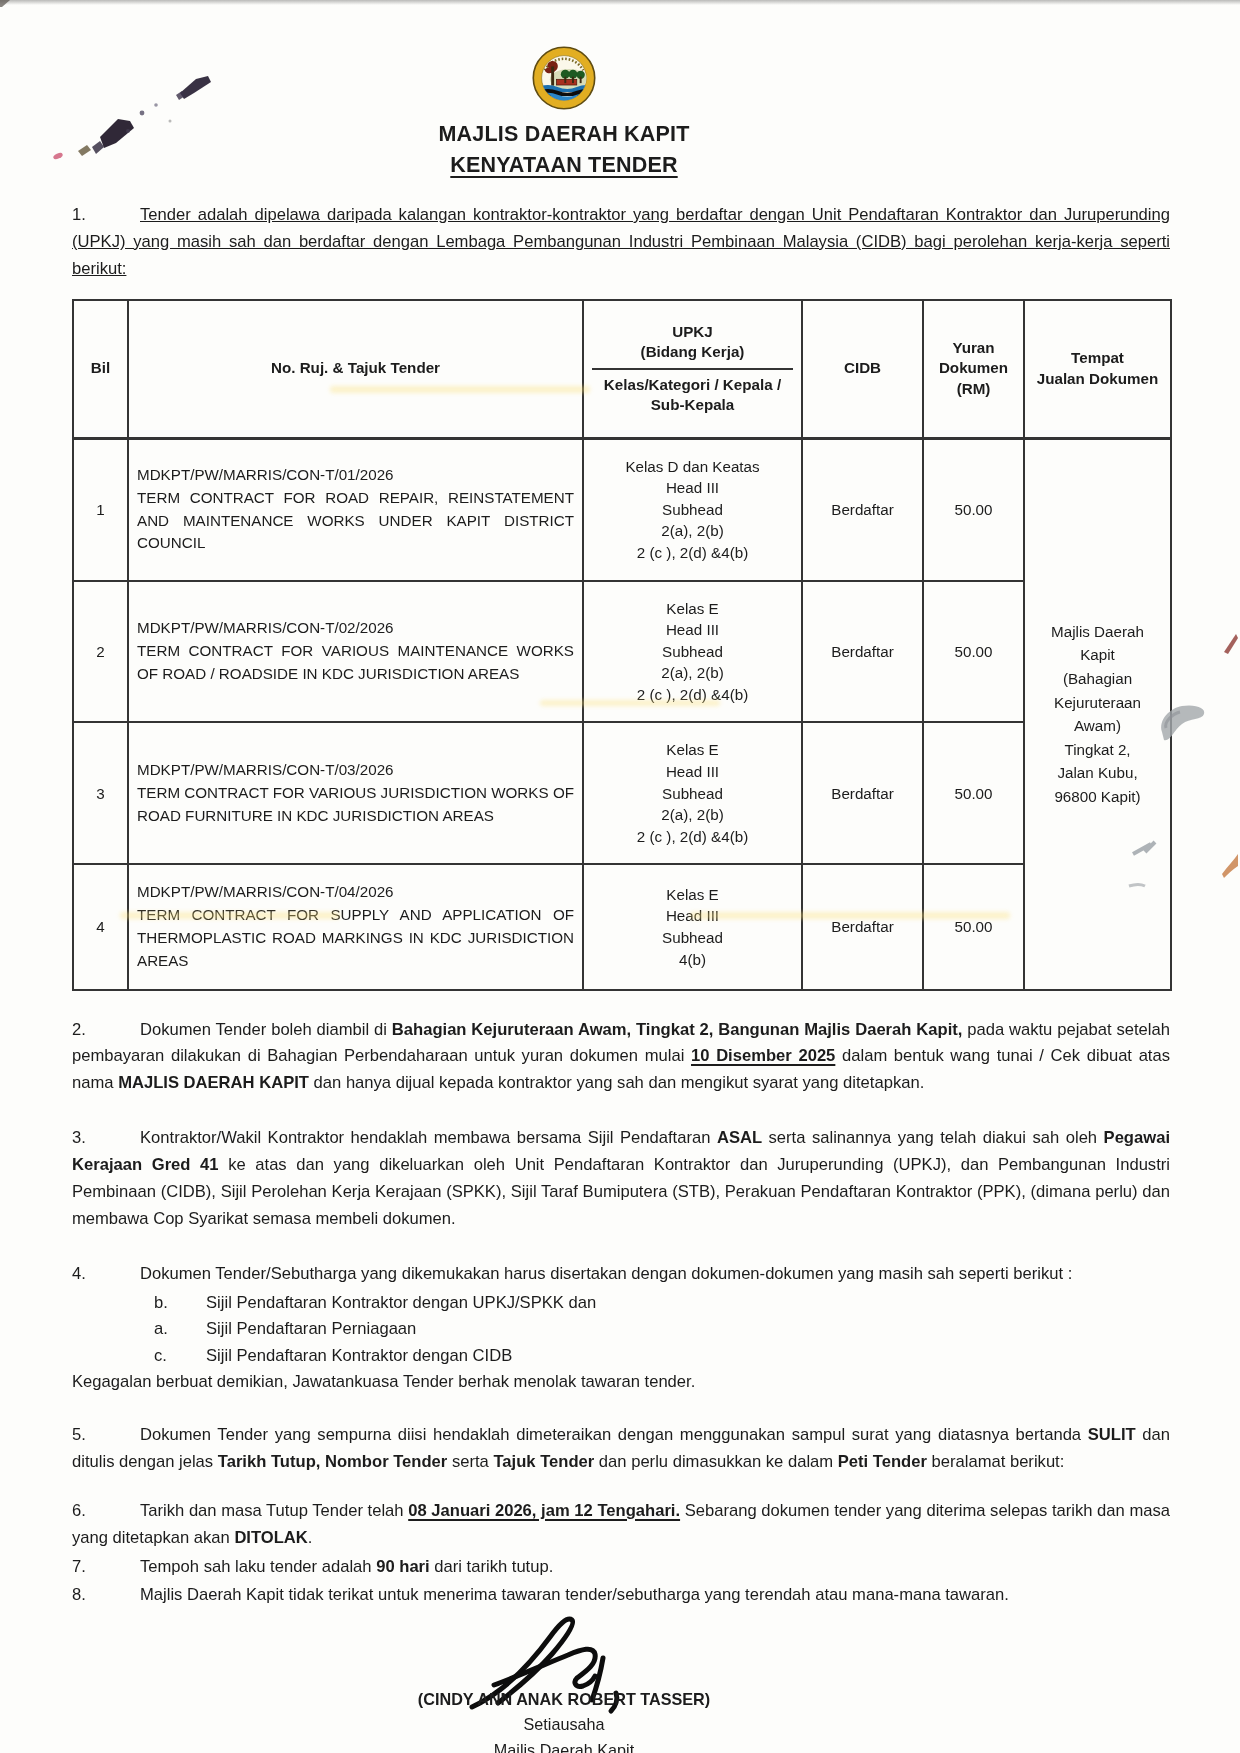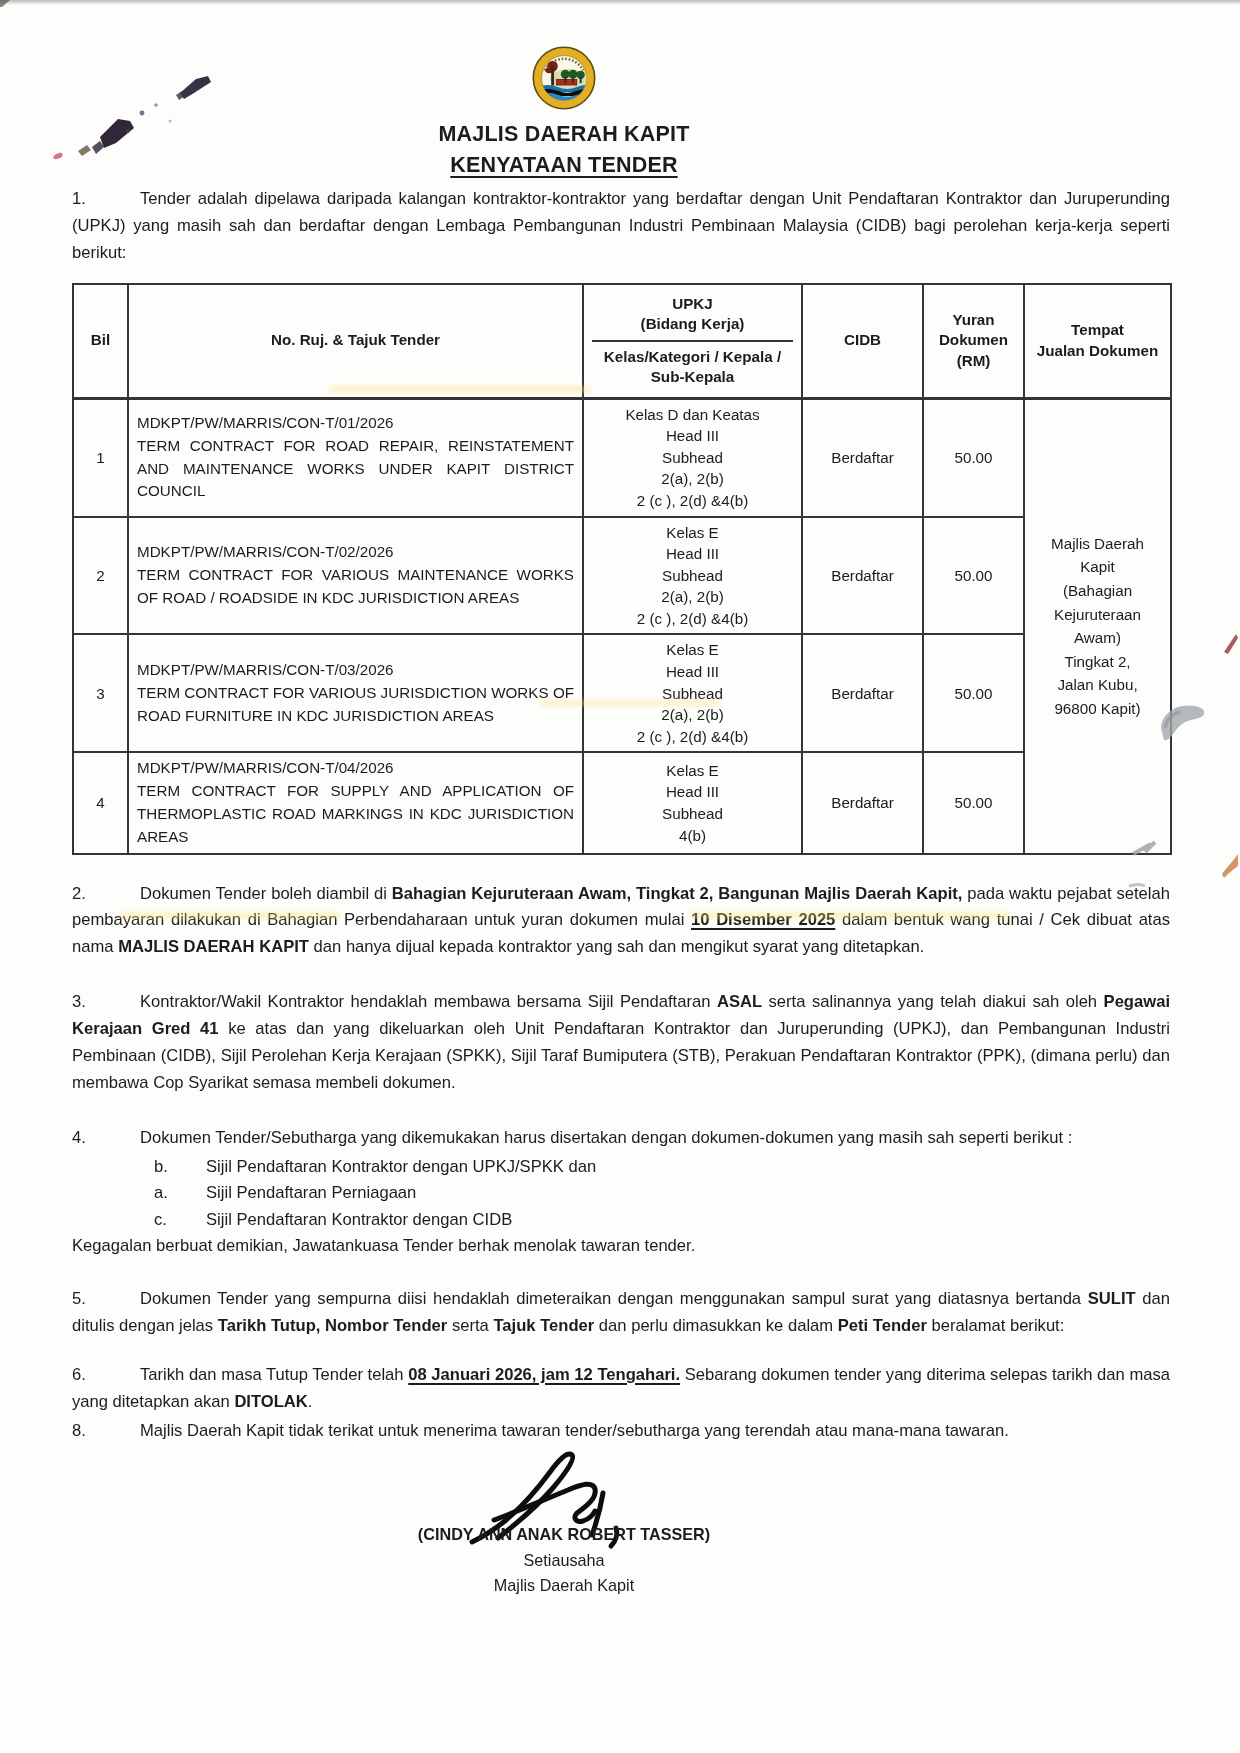--- a/index.html
+++ b/index.html
@@ -40,21 +40,21 @@
 
   
   table.tender{border-collapse:collapse;margin-top:16px;width:1098px;table-layout:fixed;
     font-size:15.2px;}
   table.tender col.c-bil{width:55px;}
   table.tender col.c-tajuk{width:455px;}
   table.tender col.c-upkj{width:219px;}
   table.tender col.c-cidb{width:121px;}
   table.tender col.c-yuran{width:101px;}
   table.tender col.c-tempat{width:147px;}
-  table.tender th,table.tender td{border:2px solid #343434;padding:4px 8px;vertical-align:middle;}
+  table.tender th,table.tender td{border:2px solid #343434;padding:16px 8px;vertical-align:middle;}
   table.tender thead th{font-weight:bold;text-align:center;border-bottom-width:3px;line-height:1.35;}
   th.upkj-head{padding:0;}
   .upkj-top{border-bottom:2px solid #343434;padding:5px 4px;white-space:pre-line;}
   .upkj-bot{padding:5px 4px;white-space:pre-line;}
   td.cell-bil{text-align:center;}
   td.cell-tajuk{text-align:justify;line-height:1.5;padding:6px 10px;}
   .ref-line{text-align:left;}
   td.cell-upkj{text-align:center;white-space:pre-line;line-height:1.42;padding:5px 4px;}
   td.cell-cidb,td.cell-yuran{text-align:center;}
   td.cell-tempat{text-align:center;white-space:pre-line;line-height:1.55;padding:5px 4px;}
@@ -137,21 +137,21 @@
         </g>
         <path d="M10 64 Q 25 58, 40 64 T 70 64 T 100 64 L 100 72 L 10 72 Z" fill="#1c6fae"></path>
         <path d="M10 70 Q 25 64, 40 70 T 70 70 T 100 70 L 100 78 L 10 78 Z" fill="#0d0d0d"></path>
         <path d="M10 76 Q 25 70, 40 76 T 70 76 T 100 76 L 100 90 L 10 90 Z" fill="#2b86c8"></path>
       </g>
     </svg>
     <div class="title-1">MAJLIS DAERAH KAPIT</div>
     <div class="title-2">KENYATAAN TENDER</div>
   </div>
 
-  <p class="para" style="margin-top:8px;"><span class="pnum">1.</span><span><span>Tender adalah dipelawa daripada kalangan kontraktor-kontraktor yang berdaftar dengan Unit Pendaftaran Kontraktor dan Juruperunding (UPKJ) yang masih sah dan berdaftar dengan Lembaga Pembangunan Industri Pembinaan Malaysia (CIDB) bagi perolehan kerja-kerja seperti berikut:</span></span></p>
+  <p class="para" style="margin-top:24px;text-decoration:underline;"><span class="pnum">1.</span><span><span>Tender adalah dipelawa daripada kalangan kontraktor-kontraktor yang berdaftar dengan Unit Pendaftaran Kontraktor dan Juruperunding (UPKJ) yang masih sah dan berdaftar dengan Lembaga Pembangunan Industri Pembinaan Malaysia (CIDB) bagi perolehan kerja-kerja seperti berikut:</span></span></p>
 
   <table class="tender">
     <colgroup>
       <col class="c-bil">
         <col class="c-tajuk">
         <col class="c-upkj">
       <col class="c-cidb">
         <col class="c-yuran">
         <col class="c-tempat">
     </colgroup>
@@ -251,20 +251,21 @@
     <div><span class="ltr">a.</span><span>Sijil Pendaftaran Perniagaan</span></div>
     <div><span class="ltr">c.</span><span>Sijil Pendaftaran Kontraktor dengan CIDB</span></div>
   </div>
   <p class="plain">Kegagalan berbuat demikian, Jawatankuasa Tender berhak menolak tawaran tender.</p>
 
   <p class="para" style="margin-top:26px;"><span class="pnum">5.</span><span><span>Dokumen Tender yang sempurna diisi hendaklah dimeteraikan dengan menggunakan sampul surat yang diatasnya bertanda </span><span class="b">SULIT</span><span> dan ditulis dengan jelas </span><span class="b">Tarikh Tutup, Nombor Tender</span><span> serta </span><span class="b">Tajuk Tender</span><span> dan perlu dimasukkan ke dalam </span><span class="b">Peti Tender</span><span> beralamat berikut:</span></span></p>
 
 
   <p class="para" style="margin-top:22px;"><span class="pnum">6.</span><span><span>Tarikh dan masa Tutup Tender telah </span><span class="b u">08 Januari 2026, jam 12 Tengahari.</span><span> Sebarang dokumen tender yang diterima selepas tarikh dan masa yang ditetapkan akan </span><span class="b">DITOLAK</span><span>.</span></span></p>
 
+  <p class="para" style="margin-top:2px;"><span class="pnum">7.</span><span><span>Tempoh sah laku tender adalah </span><span class="b">90 hari</span><span> dari tarikh tutup.</span></span></p>
 
   <p class="para" style="margin-top:2px;"><span class="pnum">8.</span><span><span>Majlis Daerah Kapit tidak terikat untuk menerima tawaran tender/sebutharga yang terendah atau mana-mana tawaran.</span></span></p>
 
   <div class="sig-block">
     <svg class="sig-svg" width="200" height="104" viewBox="0 0 200 104">
       <g fill="none" stroke="#0d0d0d" stroke-width="5" stroke-linecap="round">
         <path d="M8 94 C 38 80, 64 54, 86 24 C 94 13, 103 3, 108 7 C 112 11, 100 27, 88 41 C 74 57, 52 76, 34 90"></path>
         <path d="M30 72 C 52 64, 84 50, 104 42 C 118 36, 129 33, 131 41 C 133 51, 121 59, 113 65 C 109 69, 111 75, 119 73 C 125 71, 129 67, 131 63"></path>
         <path d="M139 45 C 137 57, 133 73, 128 87"></path>
         <path d="M152 80 C 154 86, 152 93, 147 98"></path>

